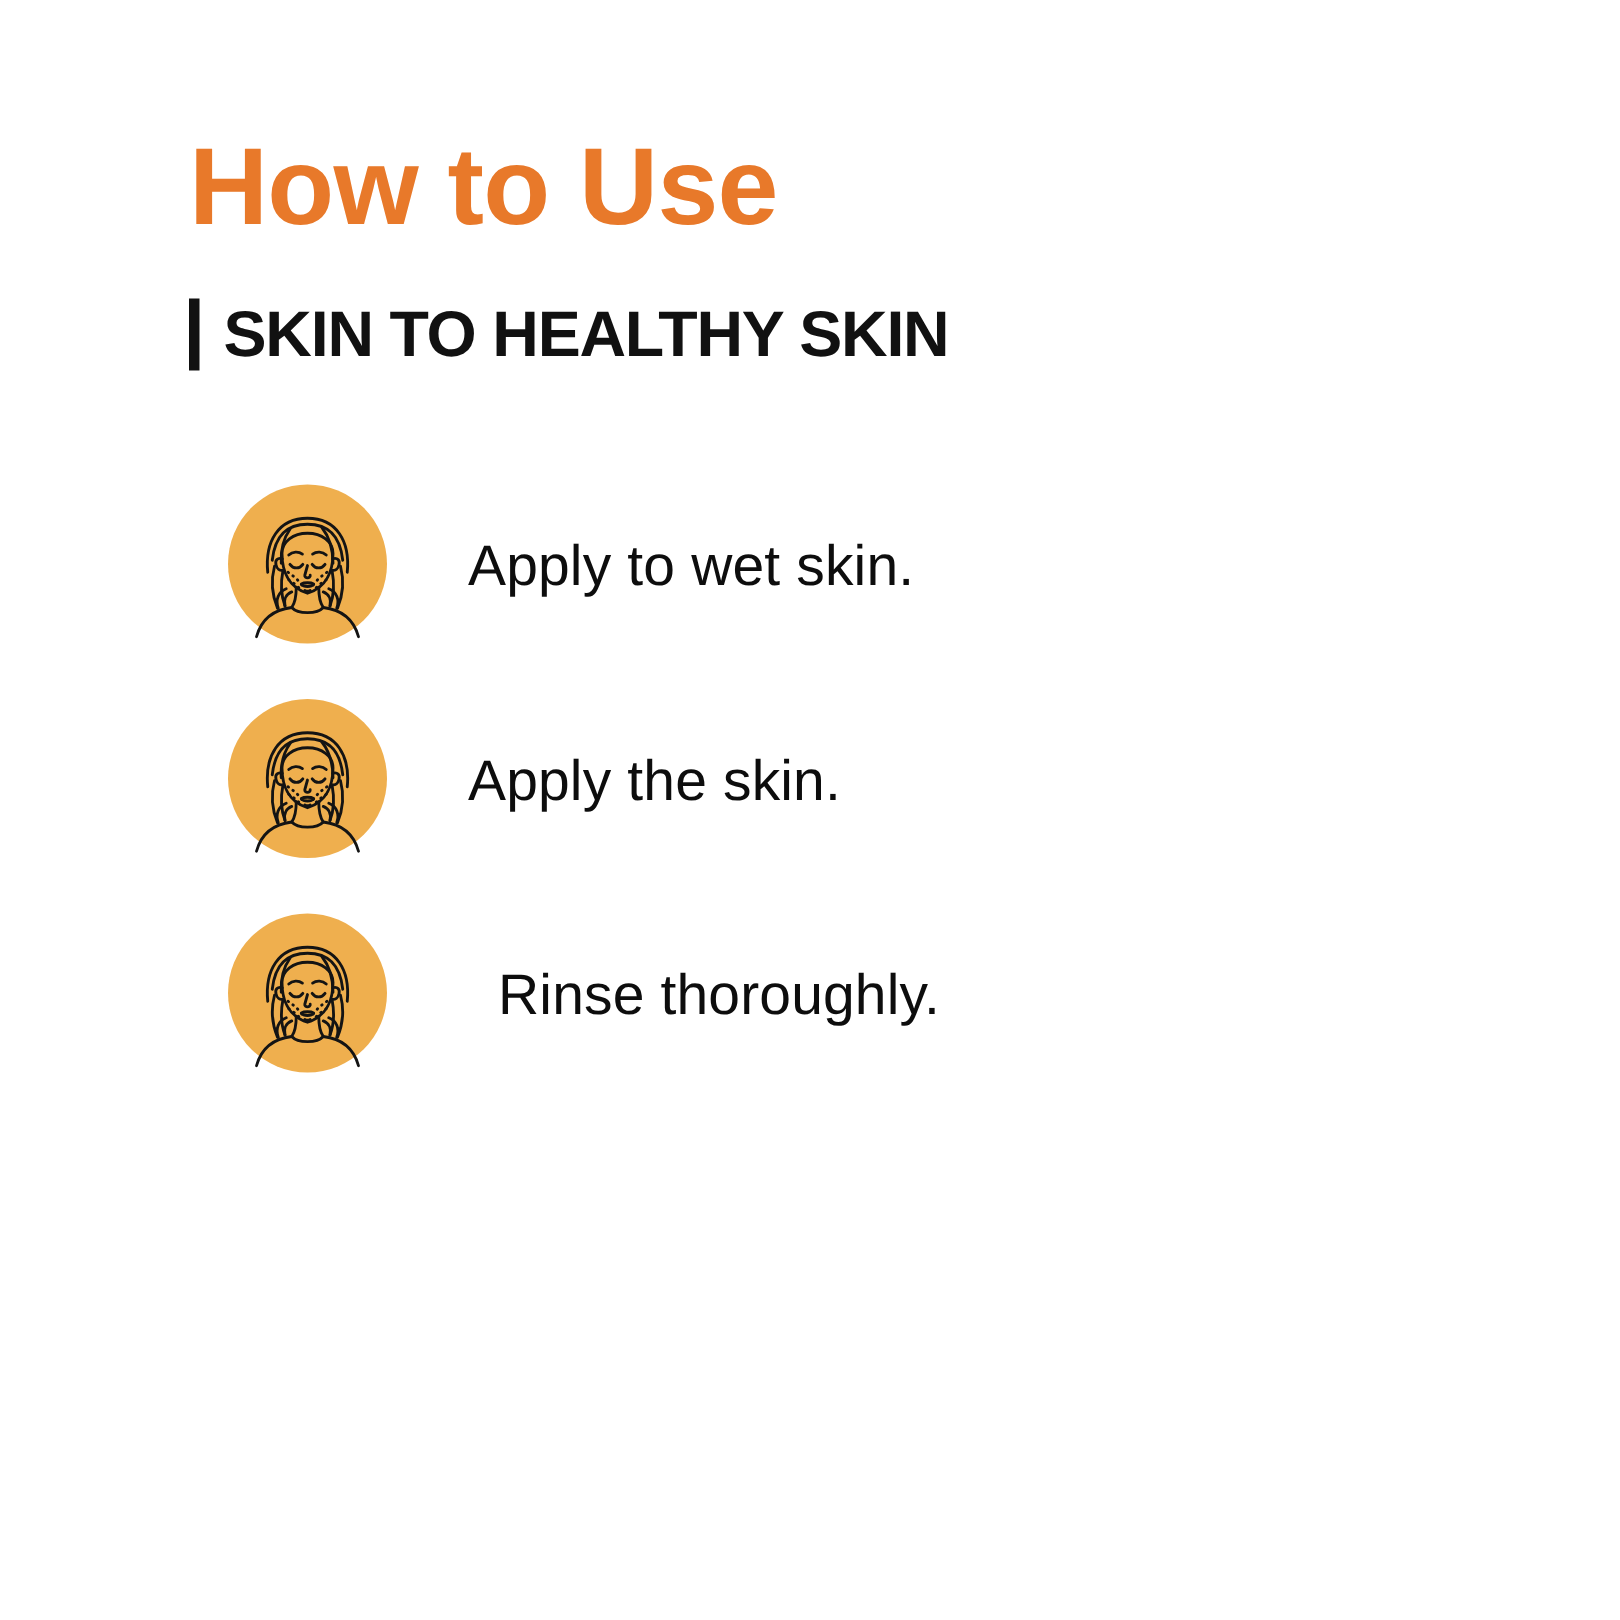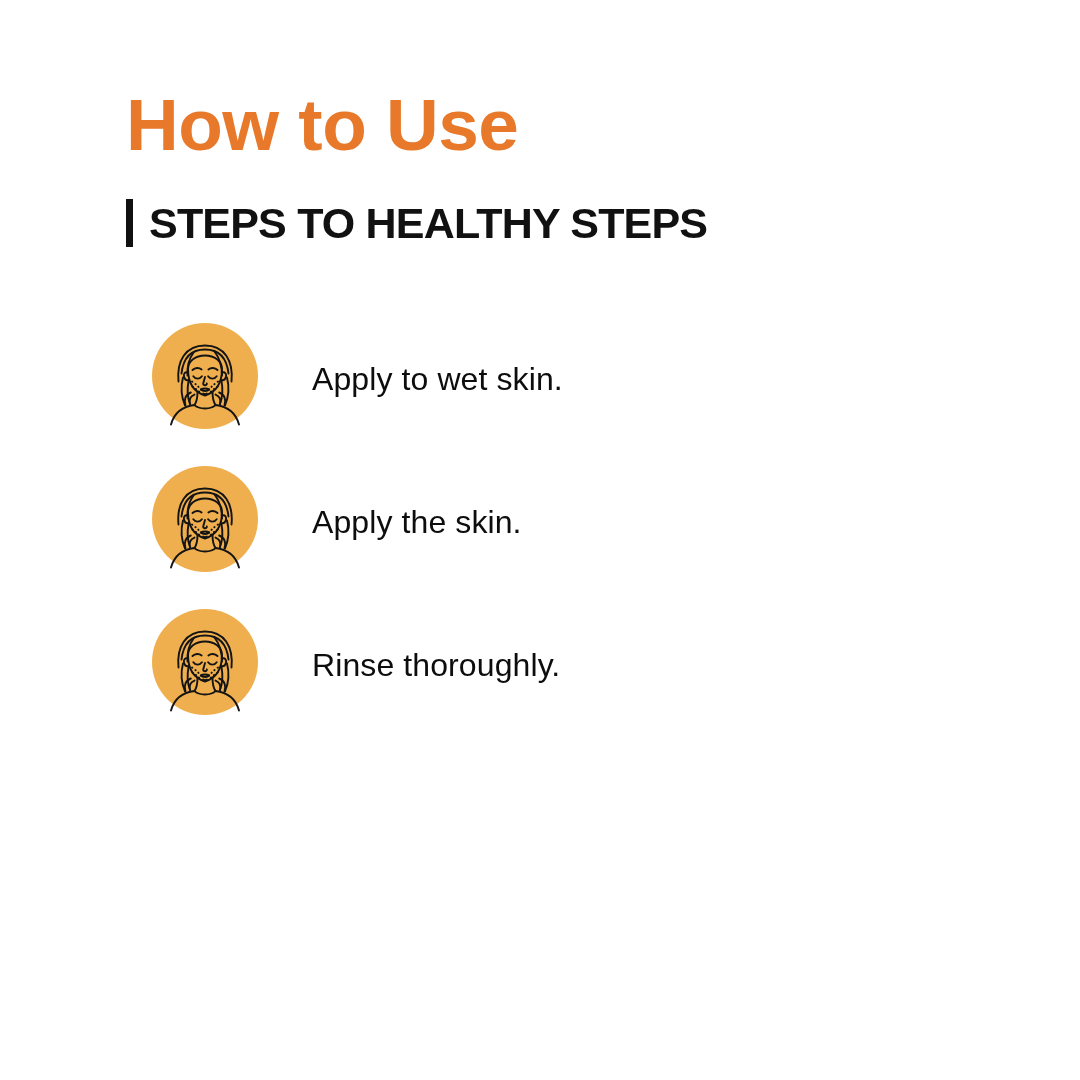--- a/index.html
+++ b/index.html
@@ -70,56 +70,56 @@
   .step-row {
     position: absolute;
     left: 152px;
     width: 760px;
     height: 106px;
     display: flex;
     align-items: center;
   }
   .step-row.r0 { top: 323px; }
   .step-row.r1 { top: 466px; }
-  .step-row.r2 { top: 609px; }
+  .step-row.r2 { top: 609px; gap: 20px; }
 
   .step-icon {
     flex: 0 0 auto;
     width: 106px;
     height: 106px;
     position: relative;
   }
   .step-icon svg {
     display: block;
     width: 106px;
     height: 106px;
     overflow: visible;
   }
 
   .step-label {
     margin-left: 54px;
-    font-size: 32px;
+    font-size: 38px;
     font-weight: 400;
     letter-spacing: 0.1px;
     color: #0d0d0d;
     line-height: 1.2;
     white-space: nowrap;
     padding-top: 6px;
   }
 </style>
 </head>
 <body>
 
 <div id="canvas">
 
   <div class="title">How to Use</div>
 
   <div class="subtitle-row">
     <div class="accent-bar"></div>
-    <div class="subtitle">STEPS TO HEALTHY STEPS</div>
+    <div class="subtitle">SKIN TO HEALTHY SKIN</div>
   </div>
 
   <div class="steps">
 
     <div class="step-row r0">
       <div class="step-icon">
         <svg viewBox="0 0 106 106" xmlns="http://www.w3.org/2000/svg">
           <circle cx="53" cy="53" r="53" fill="#EFAF4E"></circle>
           <g fill="none" stroke="#141414" stroke-width="1.9" stroke-linecap="round" stroke-linejoin="round">
 

